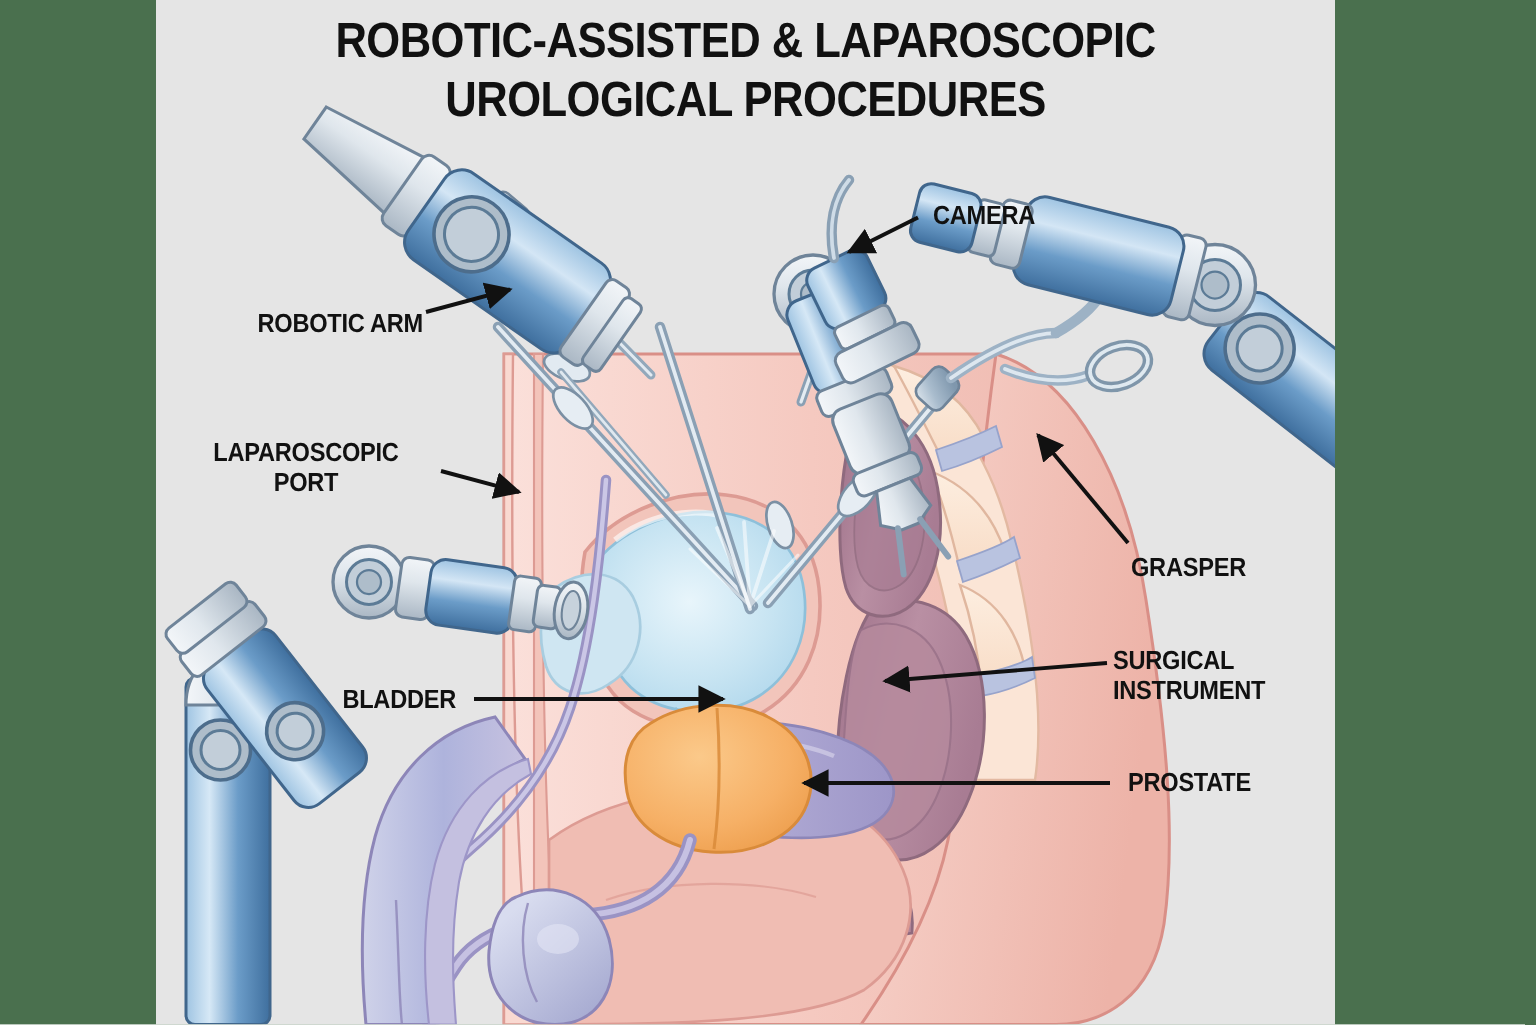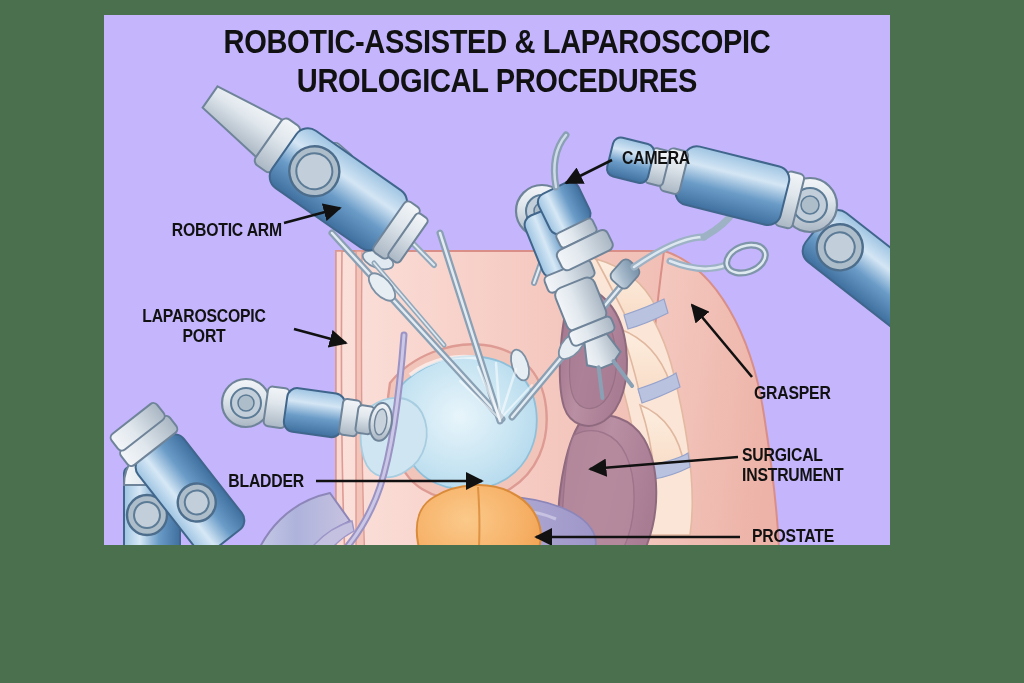--- a/index.html
+++ b/index.html
@@ -11,24 +11,24 @@
     position: relative;
     width: 1024px;
     height: 683px;
     overflow: hidden;
     background: #4a704e;
     font-family: "Liberation Sans", sans-serif;
   }
   #canvas {
     position: absolute;
     left: 104px;
-    top: 15px;
+    top: 0;
     width: 786px;
-    height: 530px;
-    background: #c4b5fd;
+    height: 683px;
+    background: #e5e5e5;
     overflow: hidden;
   }
   .band {
     position: absolute;
     top: 0;
     height: 683px;
     background: #4a704e;
   }
   #band-left  { left: 0;    width: 104px; }
   #band-right { left: 890px; width: 134px; }

